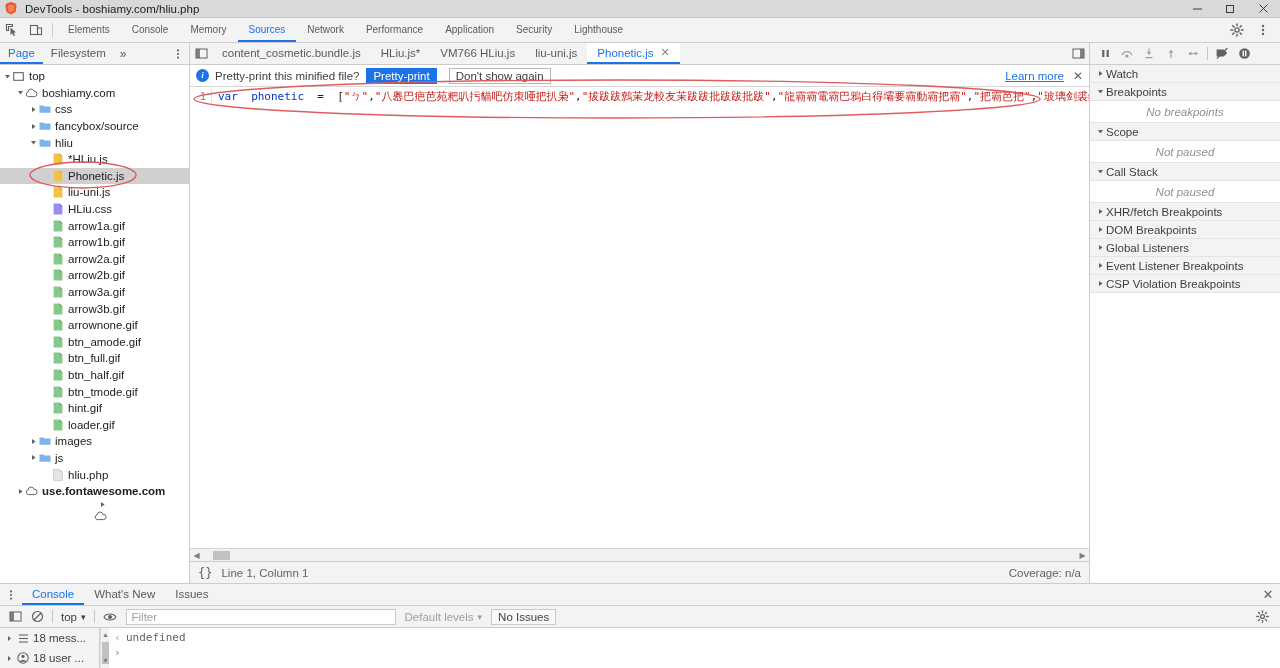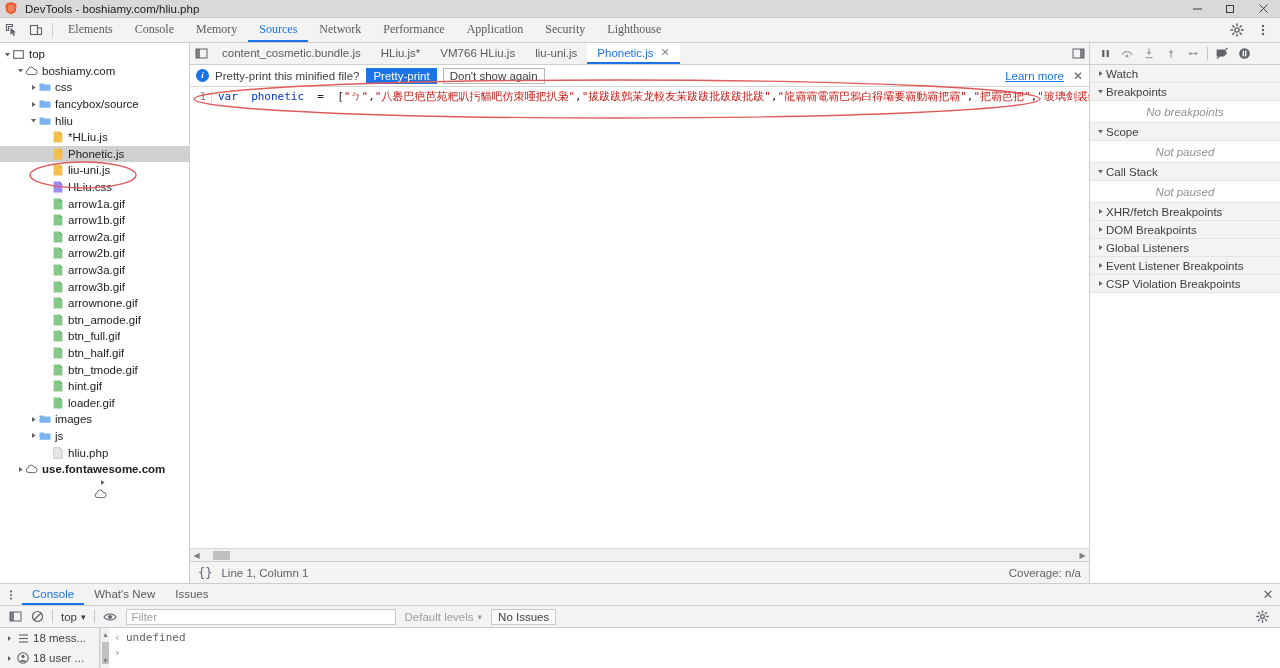--- a/index.html
+++ b/index.html
@@ -25,22 +25,22 @@
 
   
   .dt-tabbar {
     height:25px; background:#f3f3f3; border-bottom:1px solid #cdcdcd;
     display:flex; align-items:stretch; flex:0 0 25px;
   }
   .dt-toolbtn { width:24px; display:flex; align-items:center; justify-content:center; }
   .dt-sep { width:1px; background:#cdcdcd; margin:5px 4px; }
   .dt-tabs { display:flex; align-items:stretch; }
   .dt-tab {
-    padding:0 11px; display:flex; align-items:center; font-size:12px;
-    color:#5a5a5a; white-space:nowrap; border-bottom:2px solid transparent;font-family:Liberation Serif, serif;
+    padding:0 11px; display:flex; align-items:center; font-size:10px;
+    color:#5a5a5a; white-space:nowrap; border-bottom:2px solid transparent;
   }
   .dt-tab.active { color:#1a73e8; border-bottom:2px solid #1a73e8; }
   .dt-right { margin-left:auto; display:flex; align-items:center; padding-right:4px; }
   .dt-right .dt-toolbtn { width:26px; }
 
   
   .dt-body { flex:1 1 auto; display:flex; min-height:0; }
 
   
   .nav-pane { width:190px; flex:0 0 190px; display:flex; flex-direction:column; border-right:1px solid #cdcdcd; background:#fff; }
@@ -66,21 +66,21 @@
   .ed-tab .x { margin-left:7px; font-size:11px; color:#80868b; }
   .ed-tabs-right { margin-left:auto; display:flex; align-items:center; }
 
   .infobar {
     height:22px; background:#fff; border-bottom:1px solid #d6d6d6;
     display:flex; align-items:center; padding:0 6px; font-size:11.5px; color:#3c4043;
   }
   .infobar .i-ico { width:13px; height:13px; border-radius:50%; background:#1a73e8; color:#fff;
     font-size:9px; line-height:13px; text-align:center; margin-right:6px; font-family:"Liberation Serif", serif; font-style:italic; font-weight:bold;}
   .btn-blue { background:#1a73e8; color:#fff; padding:1px 6px; margin-left:7px; font-size:11.5px; border:1px solid #1a73e8; }
-  .btn-plain { background:#fff; color:#3c4043; padding:1px 6px; margin-left:6px; font-size:11.5px; border:1px solid #b7b7b7; }
+  .btn-plain { background:#fff; color:#3c4043; padding:1px 6px; margin-left:12px; font-size:11.5px; border:1px solid #b7b7b7; }
   .infobar .spacer { flex:1 1 auto; }
   .link-learn { color:#1a73e8; text-decoration:underline; font-size:11.5px; }
   .infobar .closex { margin-left:9px; color:#5f6368; font-size:12px; }
 
   .code-area { flex:1 1 auto; position:relative; background:#fff; overflow:hidden; }
   .code-line { display:flex; align-items:flex-start; font-family:"DejaVu Sans Mono", monospace; font-size:11px; line-height:15px; padding-top:2px; white-space:nowrap; }
   .gutter { width:22px; flex:0 0 22px; text-align:right; padding-right:5px; color:#8a8a8a; font-size:10.5px;
             border-right:1px solid #e0e0e0; font-family:"DejaVu Sans Mono", monospace; }
   .code-text { padding-left:6px; overflow:hidden; }
   .k-kw { color:#0033cc; }
@@ -229,20 +229,32 @@
             <circle cx="7" cy="7" r="1.2" fill="#5f6368"></circle>
             <circle cx="7" cy="11" r="1.2" fill="#5f6368"></circle>
         </svg>
       </div>
     </div>
   </div>
 
   <div class="dt-body">
 
     <div class="nav-pane">
+      <div class="nav-tabbar">
+        <div class="nav-tab active">Page</div>
+        <div class="nav-tab">Filesystem</div>
+        <div class="nav-more">»</div>
+        <div class="nav-kebab">
+          <svg width="12" height="12" viewBox="0 0 12 12">
+            <circle cx="6" cy="2.4" r="1.05" fill="#5f6368"></circle>
+              <circle cx="6" cy="6" r="1.05" fill="#5f6368"></circle>
+              <circle cx="6" cy="9.6" r="1.05" fill="#5f6368"></circle>
+          </svg>
+        </div>
+      </div>
       <div class="tree" id="file-tree">
           <div class="tnode" style="padding-left: 2px;">
             <span class="tw">
               <svg width="7" height="7" viewBox="0 0 7 7">
                 <path d="M1 2 L6 2 L3.5 5.6 Z" fill="#5f6368"></path>
               </svg>
             </span>
             <span class="ticon">
               <svg width="11" height="11" viewBox="0 0 11 11">
                 <rect x="0.7" y="1.7" width="9.6" height="7.6" fill="#fff" stroke="#5f6368" stroke-width="1.1"></rect>

